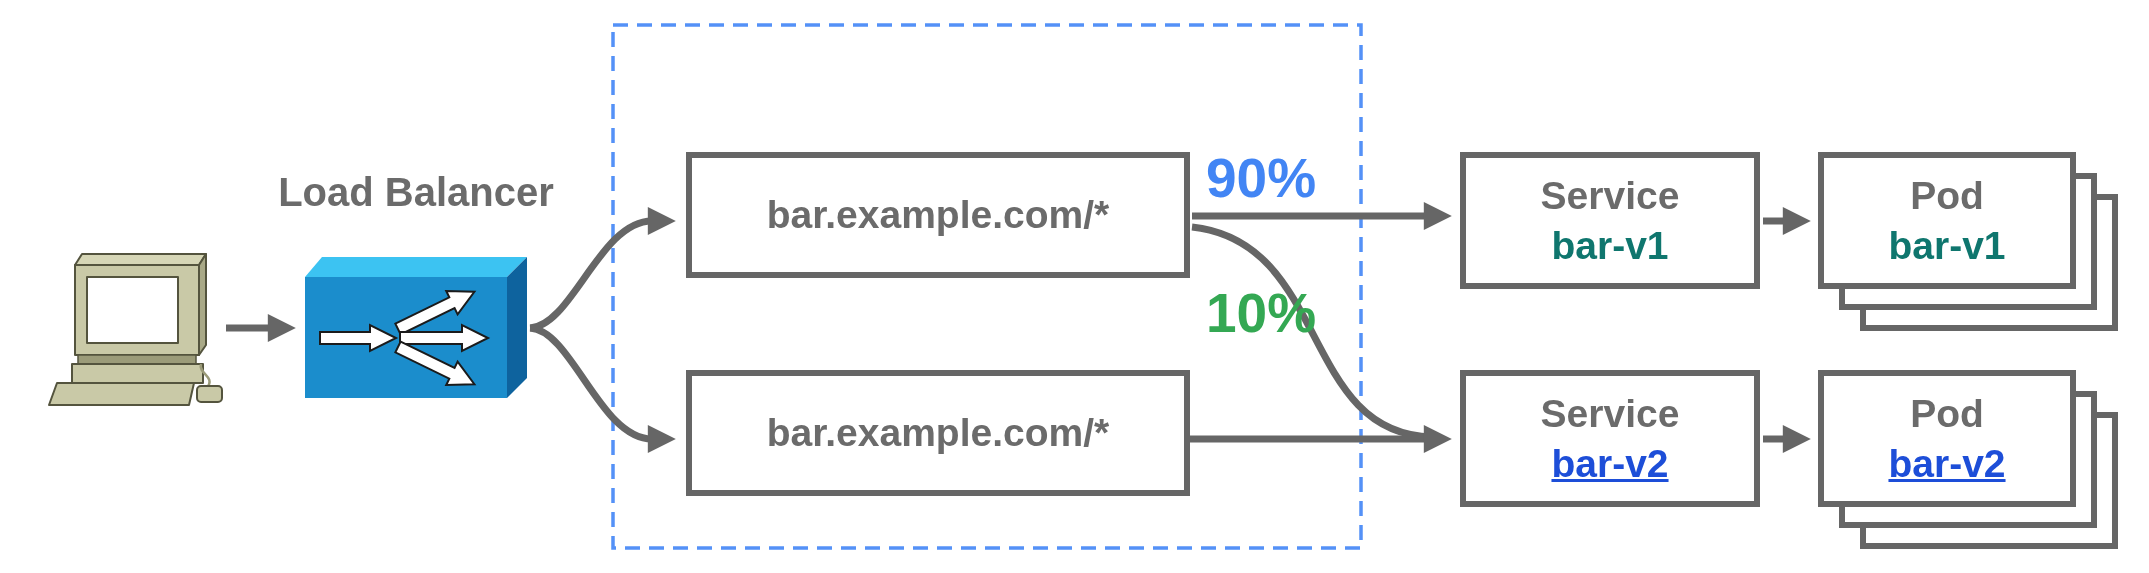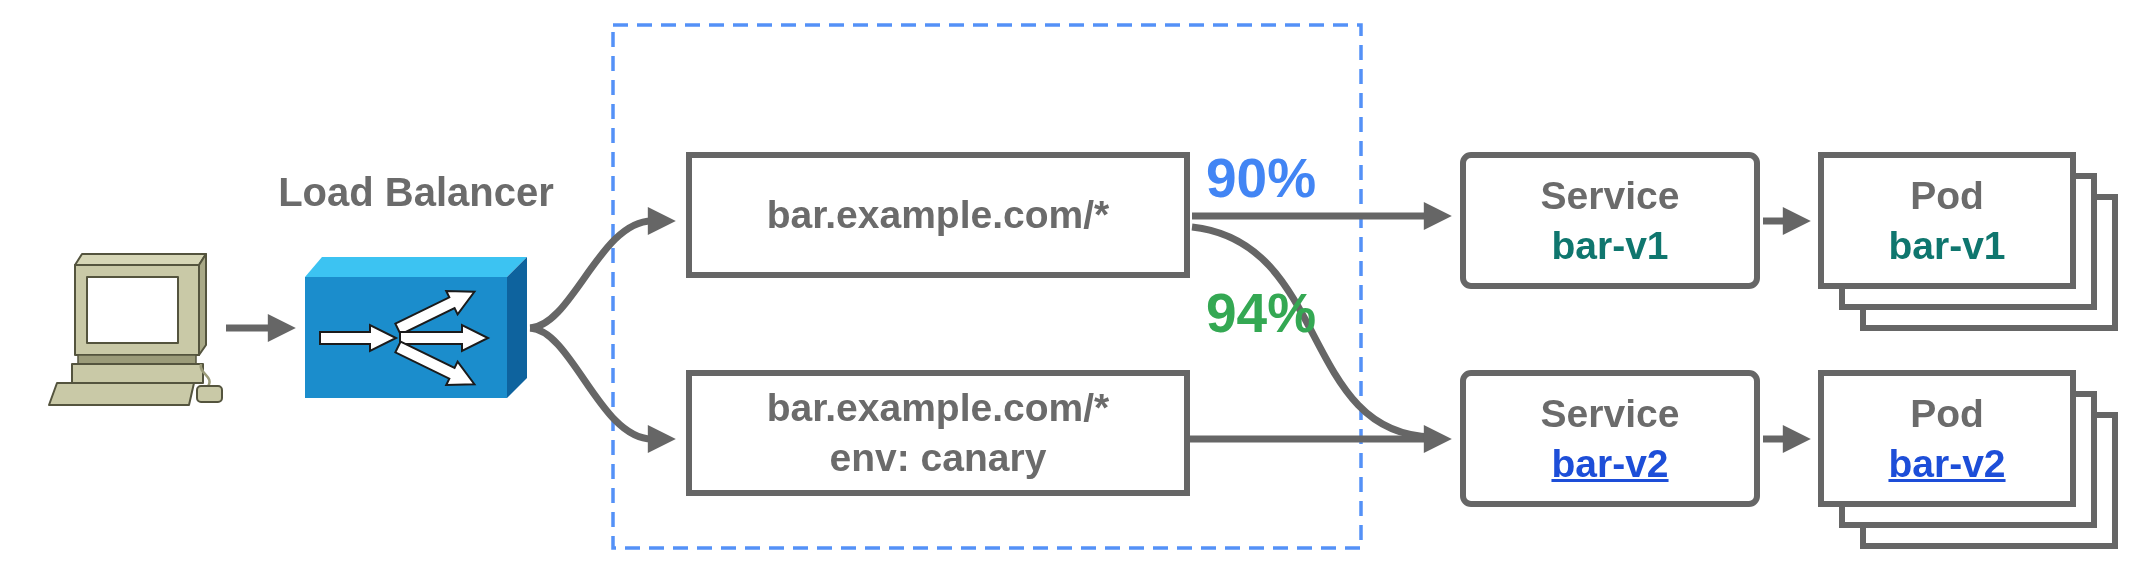--- a/index.html
+++ b/index.html
@@ -50,21 +50,21 @@
     display: flex;
     flex-direction: column;
     justify-content: center;
     align-items: center;
     text-align: center;
     color: #6b6b6b;
     font-size: 39px;
     line-height: 50px;
   }
   .match-box   { left: 686px;  width: 504px; height: 126px; }
-  .svc-box     { left: 1460px; width: 300px; height: 137px; border-radius: 11px; }
+  .svc-box     { left: 1460px; width: 300px; height: 137px; }
   .pod-box     { left: 1818px; width: 258px; height: 137px; text-align: center; }
   .row1 { top: 152px; }
   .row2 { top: 370px; }
   .stack-layer {
     position: absolute;
     width: 258px; height: 137px;
     background: #ffffff;
     border: 6px solid #666666;
     box-sizing: border-box;
   }
@@ -133,25 +133,24 @@
 
   <div class="lb-label">Load Balancer</div>
 
 
   <div class="box match-box row1">
     <div>bar.example.com/*</div>
   </div>
 
   <div class="box match-box row2">
     <div>bar.example.com/*</div>
-    <div>env: canary</div>
   </div>
 
   <div class="weight w90">90%</div>
-  <div class="weight w10">94%</div>
+  <div class="weight w10">10%</div>
 
   <div class="box svc-box row1">
     <div>Service</div>
     <div class="name-blue">bar-v1</div>
   </div>
 
   <div class="box svc-box row2">
     <div>Service</div>
     <div class="name-green">bar-v2</div>
   </div>

